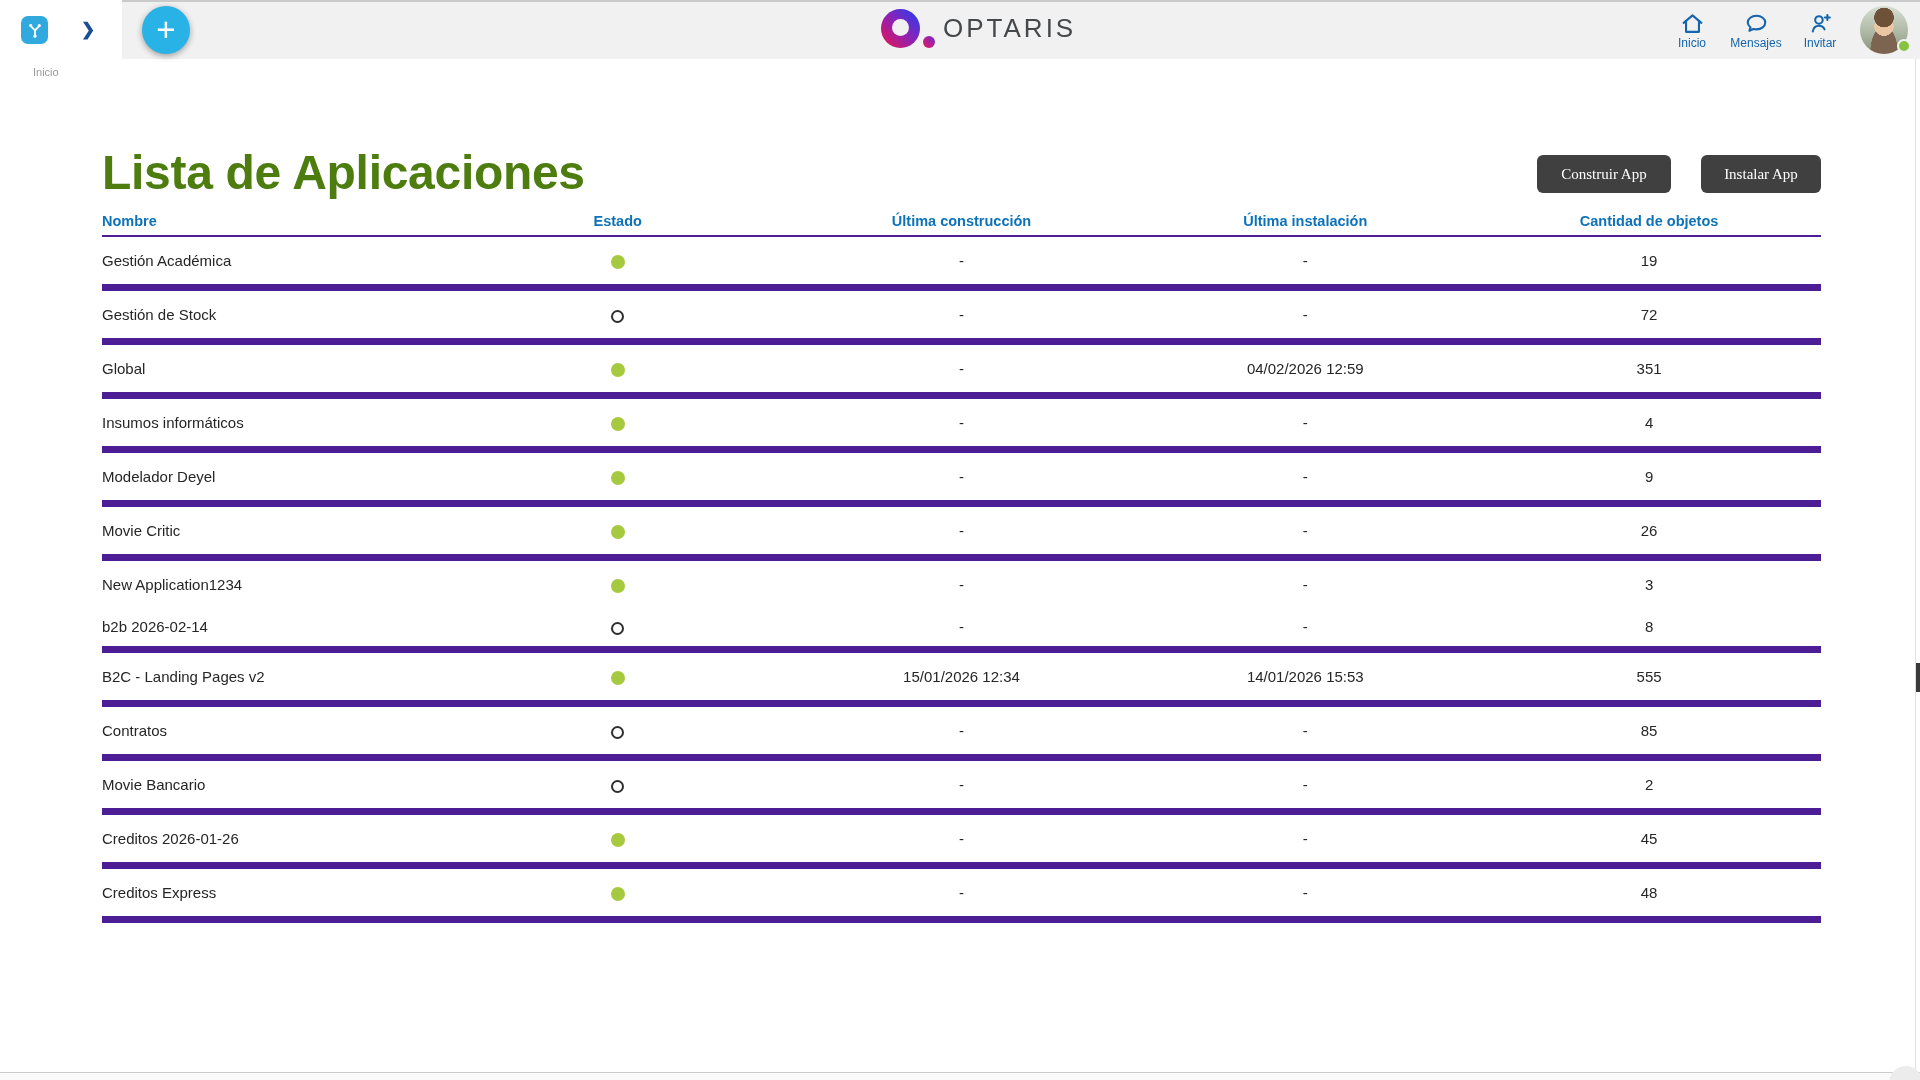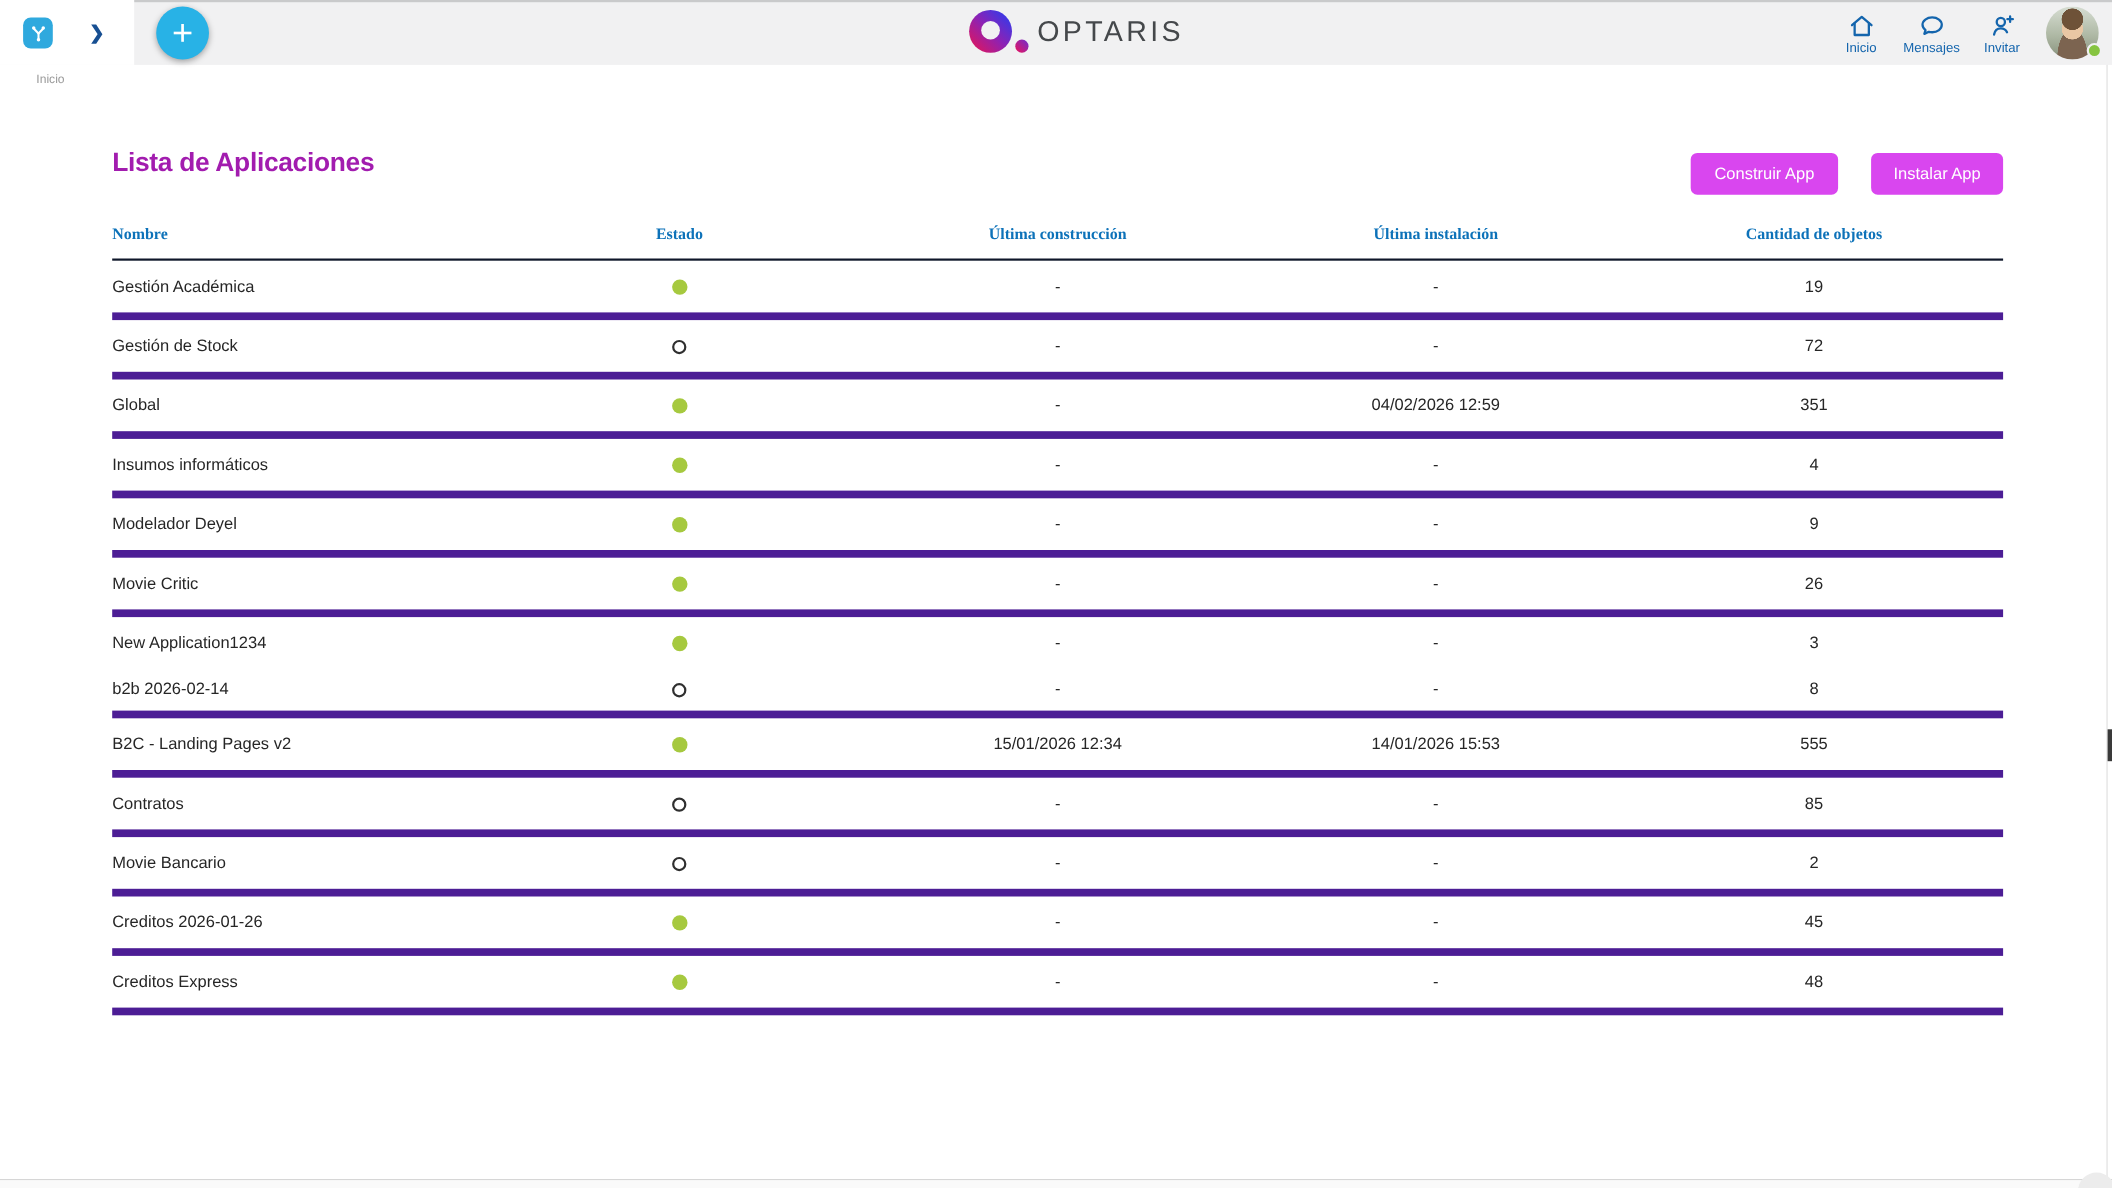--- a/index.html
+++ b/index.html
@@ -48,32 +48,32 @@
            radial-gradient(ellipse at 50% 98%, #7c6450 0 40%, rgba(0,0,0,0) 41%),
            linear-gradient(180deg,#d6ddd2 0%,#aeb8a4 55%,#86907b 100%); }
   .presence { position:absolute; right:-3px; bottom:1px; width:14px; height:14px;
          border-radius:50%; background:#86c440; border:2px solid #f1f1f2; }
 
   
   .breadcrumb { position:absolute; left:33px; top:66px; font-size:11px; color:#9a9a9a;
          cursor:pointer; }
 
   
-  .page-title { position:absolute; left:102px; top:134px; font-size:24px; font-weight:bold;
-         color:#a21caf; letter-spacing:-0.3px; }
-  .btn { position:absolute; top:139px; height:38px; border:none; border-radius:6px;
-         background:#d946ef; color:#ffffff; font-size:15px; cursor:pointer;
-         font-family:Liberation Sans, sans-serif; }
+  .page-title { position:absolute; left:102px; top:145px; font-size:48px; font-weight:bold;
+         color:#4d7c0f; letter-spacing:-0.3px; }
+  .btn { position:absolute; top:155px; height:38px; border:none; border-radius:6px;
+         background:#404040; color:#ffffff; font-size:15px; cursor:pointer;
+         font-family:Liberation Serif, serif; }
   .btn-build   { left:1537px; width:134px; }
   .btn-install { left:1701px; width:120px; }
 
   
   .table { position:absolute; left:102px; top:205px; width:1719px; }
-  .thead { display:flex; align-items:flex-start; height:32px;
-           border-bottom:2px solid #0f172a;font-family:Liberation Serif, serif; }
+  .thead { display:flex; align-items:flex-end; height:32px;
+           border-bottom:2px solid #4c1d95; }
   .th { width:20%; font-size:14.5px; font-weight:bold; color:#0d72b9;
         text-align:center; padding-bottom:6px; }
   .th:first-child { text-align:left; }
   .trow { display:flex; align-items:center; height:54px;
           border-bottom:7px solid #4c1d95; cursor:pointer; }
   .trow.group-start { height:46px; border-bottom:none; }
   .trow.group-end   { height:46px; }
   .td { width:20%; font-size:15px; color:#262626; text-align:center; }
   .td:first-child { text-align:left; }
   .dot-active { display:inline-block; width:14px; height:14px; border-radius:50%;

